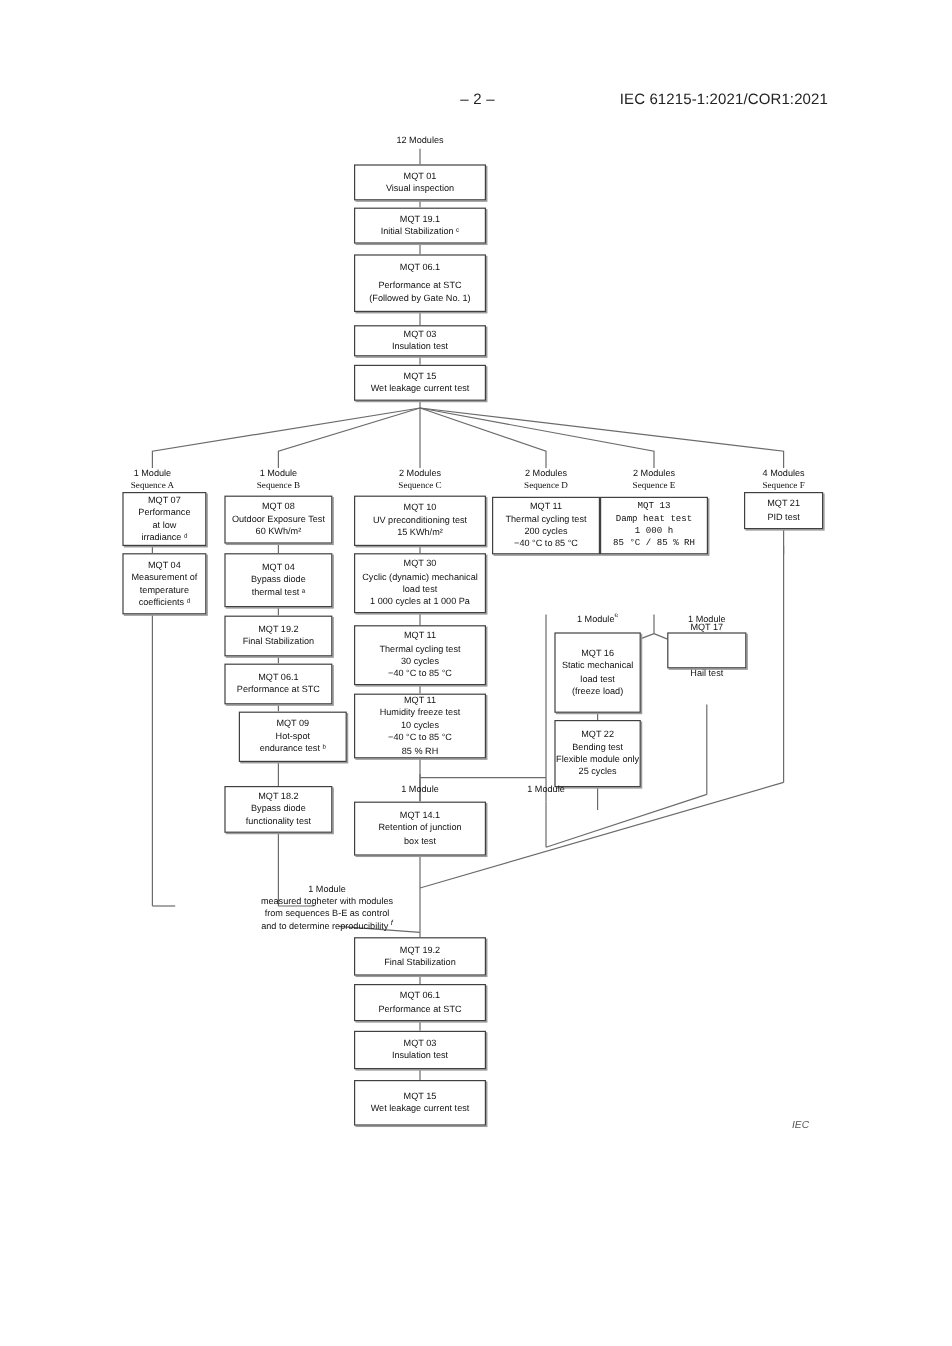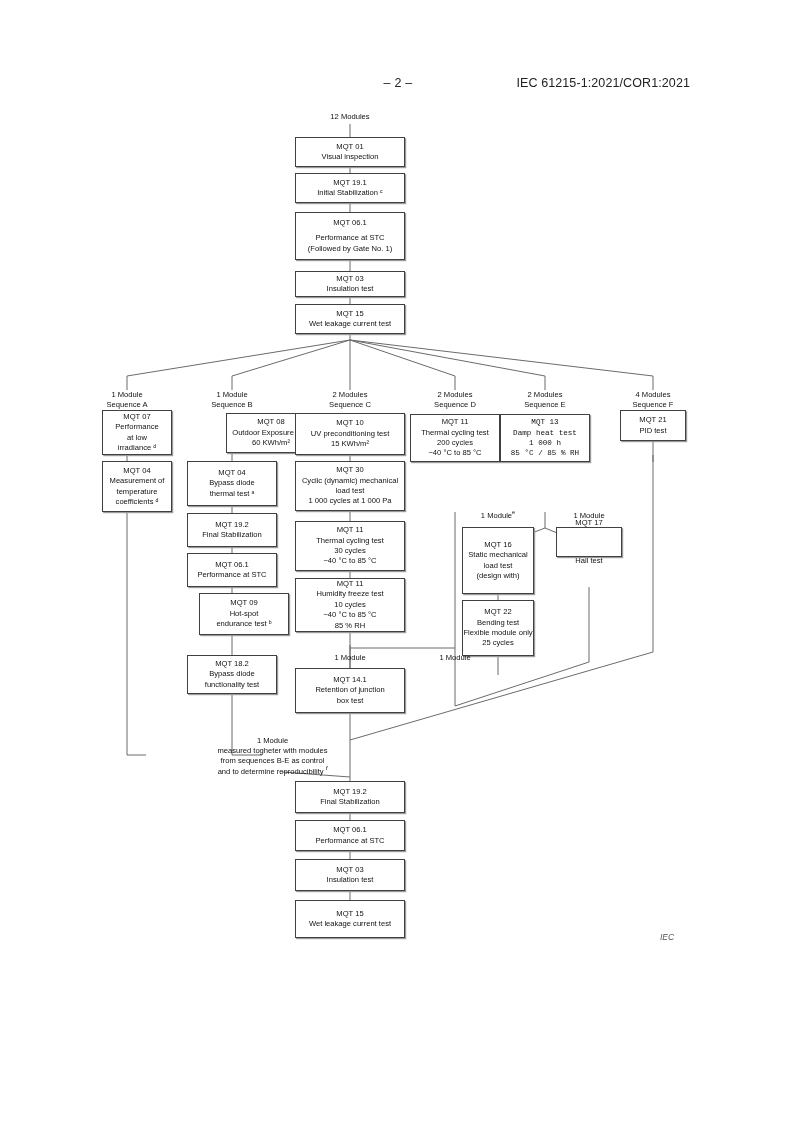--- a/index.html
+++ b/index.html
@@ -44,21 +44,21 @@
   }
   .node .ln{display:block;white-space:nowrap;}
   .node .gap{height:5px;}
   sup{font-size:5.6px;line-height:0;vertical-align:super;}
 
   
   .cap{
     position:absolute;font-size:7.6px;line-height:10px;color:#111;
     text-align:center;white-space:nowrap;
   }
-  .cap .l2{display:block;}
+  .cap .l2{display:block;font-family:Liberation Serif, serif;}
 
   
   .annot{
     position:absolute;font-size:7.6px;line-height:10.2px;color:#111;
     text-align:center;white-space:nowrap;
   }
   .annot .l{display:block;}
   .annot .italicsup{font-size:6px;font-style:italic;vertical-align:super;line-height:0;}
 </style>
 </head>
@@ -194,21 +194,21 @@
     <span class="ln">at low</span>
     <span class="ln">irradiance ᵈ</span>
   </div>
   <div class="node" style="left:102px;top:461px;width:70px;height:51px;">
     <span class="ln">MQT 04</span>
     <span class="ln">Measurement of</span>
     <span class="ln">temperature</span>
     <span class="ln">coefficients ᵈ</span>
   </div>
 
-  <div class="node" style="left:187px;top:413px;width:90px;height:40px;margin-left:39px;">
+  <div class="node" style="left:187px;top:413px;width:90px;height:40px;">
     <span class="ln">MQT 08</span>
     <span class="ln">Outdoor Exposure Test</span>
     <span class="ln">60 KWh/m²</span>
   </div>
   <div class="node" style="left:187px;top:461px;width:90px;height:45px;">
     <span class="ln">MQT 04</span>
     <span class="ln">Bypass diode</span>
     <span class="ln">thermal test ᵃ</span>
   </div>
   <div class="node" style="left:187px;top:513px;width:90px;height:34px;">
@@ -265,21 +265,21 @@
   <div class="node" style="left:500px;top:414px;width:90px;height:48px;font-family:Liberation Mono, monospace;">
     <span class="ln">MQT 13</span>
     <span class="ln">Damp heat test</span>
     <span class="ln">1 000 h</span>
     <span class="ln">85 °C / 85 % RH</span>
   </div>
   <div class="node" style="left:462px;top:527px;width:72px;height:67px;">
     <span class="ln">MQT 16</span>
     <span class="ln">Static mechanical</span>
     <span class="ln">load test</span>
-    <span class="ln">(design with)</span>
+    <span class="ln">(freeze load)</span>
   </div>
   <div class="node" style="left:462px;top:600px;width:72px;height:56px;">
     <span class="ln">MQT 22</span>
     <span class="ln">Bending test</span>
     <span class="ln">Flexible module only</span>
     <span class="ln">25 cycles</span>
   </div>
   <div class="node" style="left:556px;top:527px;width:66px;height:30px;gap:28px;">
     <span class="ln">MQT 17</span>
     <span class="ln">Hail test</span>

